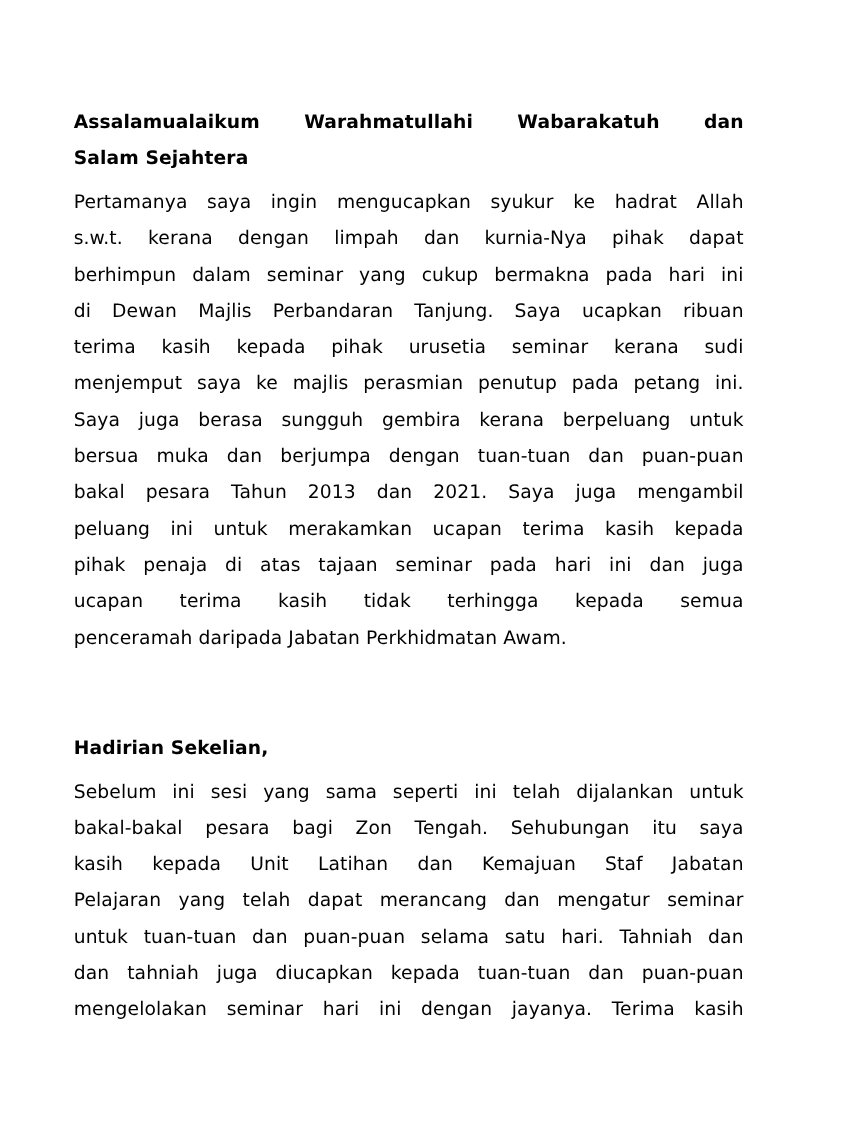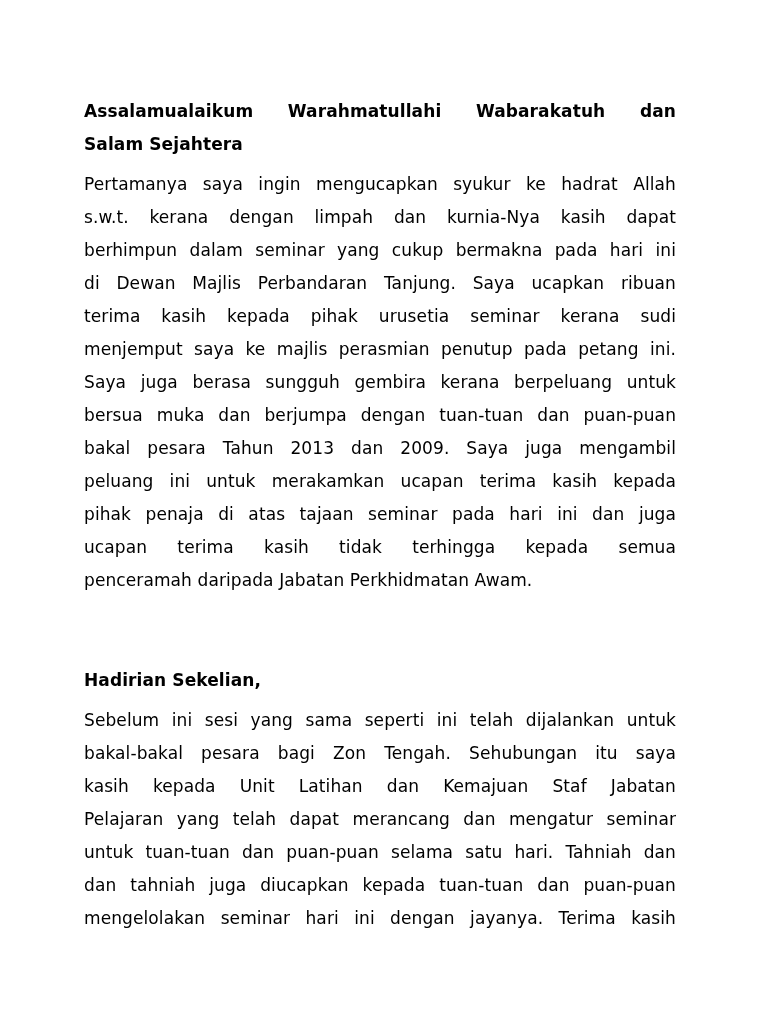--- a/index.html
+++ b/index.html
@@ -11,21 +11,21 @@
     height: 1024px;
     background: #ffffff;
     color: #000000;
     font-family: "DejaVu Sans", "Liberation Sans", sans-serif;
     overflow: hidden;
   }
   .page {
     box-sizing: border-box;
     width: 768px;
     height: 1024px;
-    padding: 95px 92px 0 84px;
+    padding: 95px 92px 0 67px;
     background: #ffffff;
   }
   .block {
     margin: 0 0 7px 0;
   }
   .block.heading {
     font-weight: bold;
   }
   .block.extra-space {
     margin-top: 67px;
@@ -45,28 +45,28 @@
 <body>
 
 <main class="page">
   <article id="document-content">
       <div class="block heading">
         <div class="line">Assalamualaikum Warahmatullahi Wabarakatuh dan</div>
         <div class="line last-left">Salam Sejahtera</div>
       </div>
       <div class="block paragraph">
         <div class="line">Pertamanya saya ingin mengucapkan syukur ke hadrat Allah</div>
-        <div class="line">s.w.t. kerana dengan limpah dan kurnia-Nya kasih dapat</div>
+        <div class="line">s.w.t. kerana dengan limpah dan kurnia-Nya pihak dapat</div>
         <div class="line">berhimpun dalam seminar yang cukup bermakna pada hari ini</div>
         <div class="line">di Dewan Majlis Perbandaran Tanjung. Saya ucapkan ribuan</div>
         <div class="line">terima kasih kepada  pihak urusetia seminar kerana sudi</div>
         <div class="line">menjemput saya ke majlis perasmian penutup pada petang ini.</div>
         <div class="line">Saya juga berasa sungguh gembira kerana berpeluang untuk</div>
         <div class="line">bersua muka dan berjumpa dengan tuan-tuan dan puan-puan</div>
-        <div class="line">bakal pesara Tahun 2013 dan 2009. Saya juga mengambil</div>
+        <div class="line">bakal pesara Tahun 2013 dan 2021. Saya juga mengambil</div>
         <div class="line">peluang ini untuk merakamkan ucapan terima kasih kepada</div>
         <div class="line">pihak penaja di atas tajaan seminar pada hari ini dan juga</div>
         <div class="line">ucapan terima kasih tidak terhingga kepada semua</div>
         <div class="line last-left">penceramah daripada Jabatan Perkhidmatan Awam.</div>
       </div>
       <div class="block heading extra-space">
         <div class="line last-left">Hadirian Sekelian,</div>
       </div>
       <div class="block paragraph">
         <div class="line">Sebelum ini sesi yang sama seperti ini telah dijalankan untuk</div>

